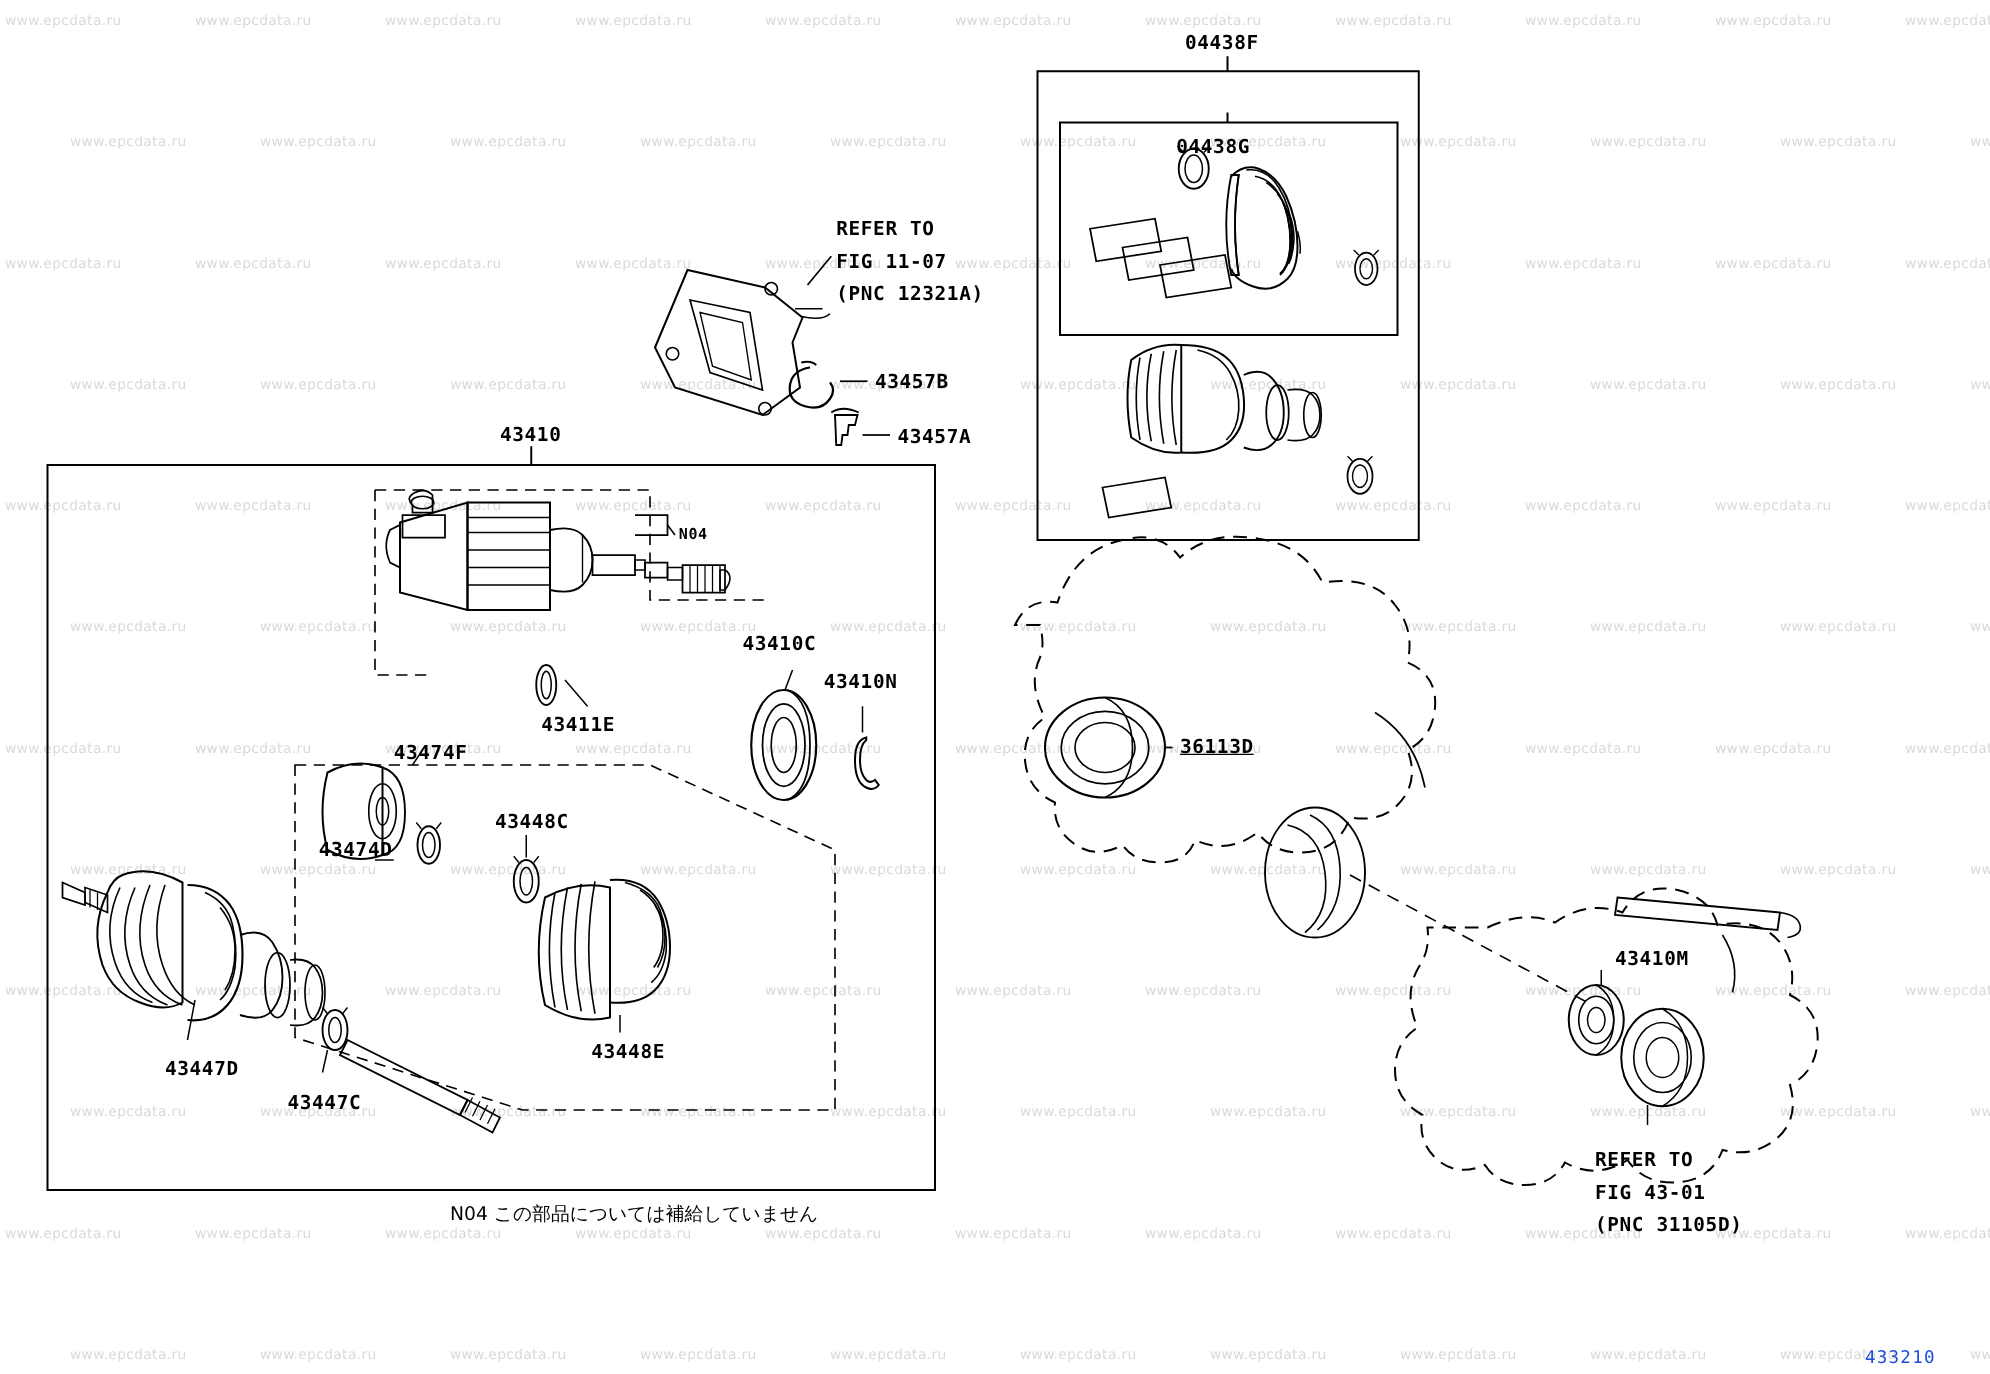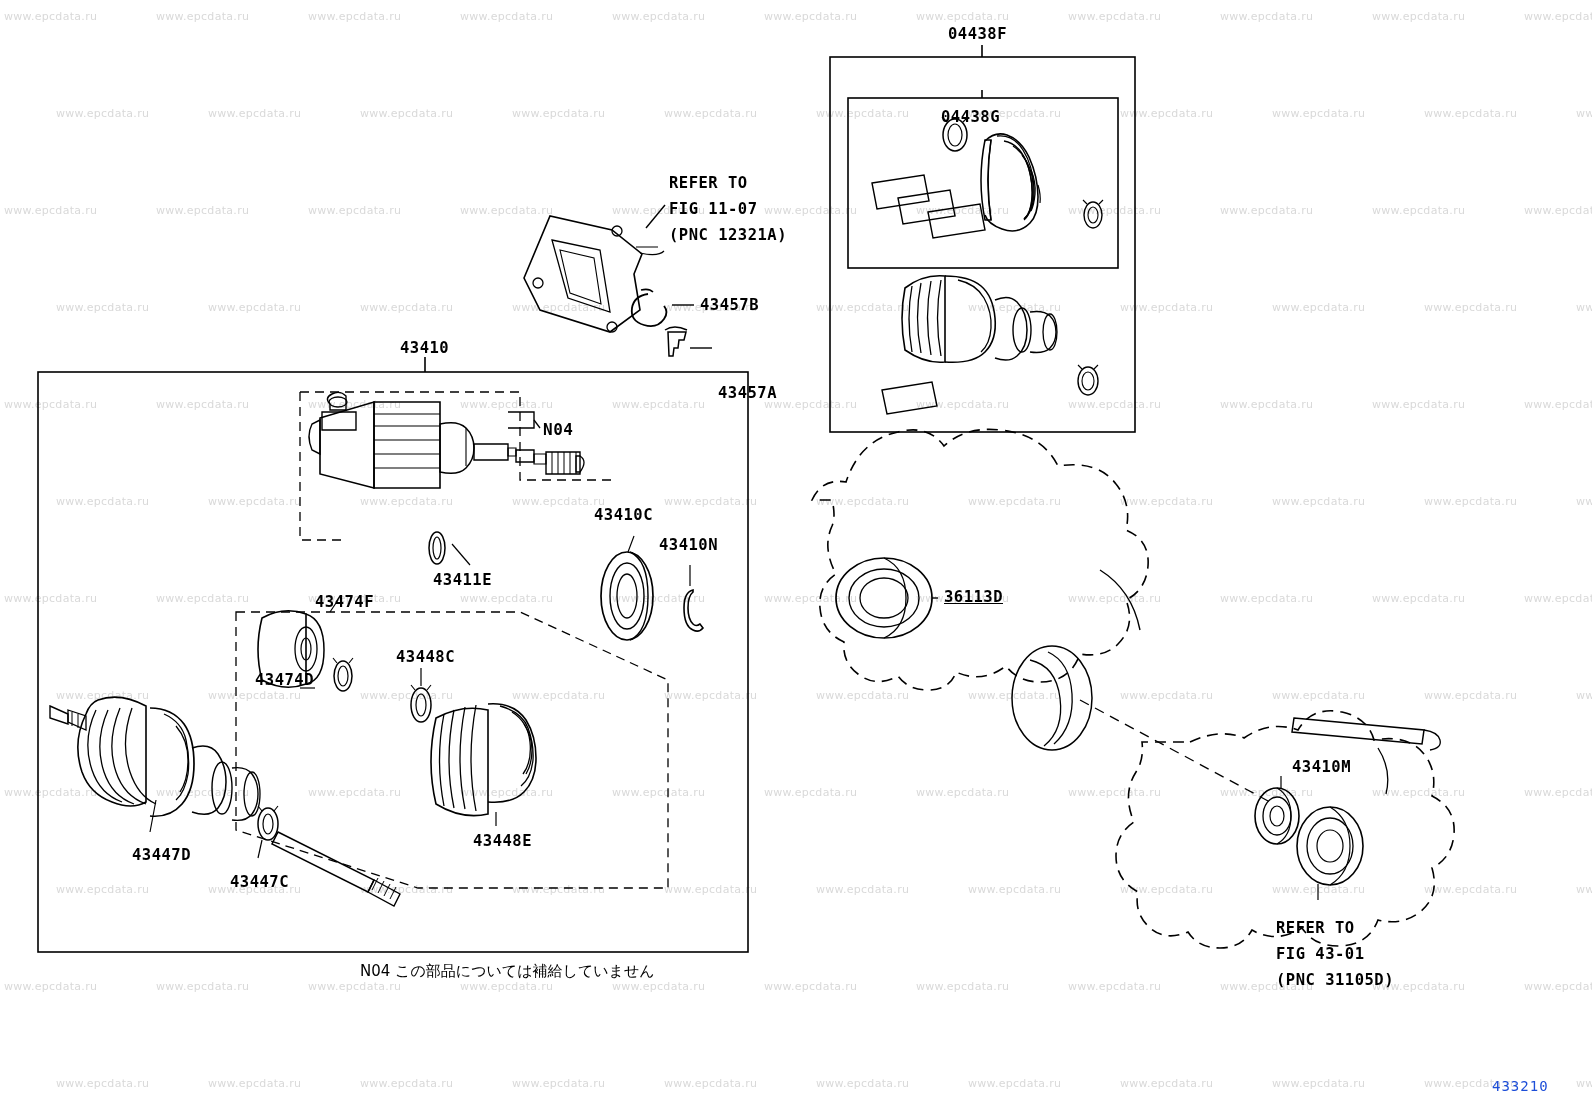--- a/index.html
+++ b/index.html
@@ -26,21 +26,21 @@
   
   .lbl{
     position:absolute;
     font-family:"DejaVu Sans Mono", monospace;
     font-weight:bold;
     font-size:15.5px;
     color:#000;
     white-space:pre;
     letter-spacing:.5px;
   }
-  .lbl.small{font-size:16px;}
+  .lbl.small{font-size:12px;}
   .note{
     position:absolute;
     font-family:"DejaVu Sans", sans-serif;
     font-size:15px;
     color:#000;
     white-space:pre;
     letter-spacing:0px;
   }
   .code{
     position:absolute;
@@ -384,21 +384,21 @@
     <path class="ln" d="M1330 807 q20 12 20 39 q0 27 -20 39" stroke-width="1.2"></path>
     <line class="ln" x1="1318" y1="884" x2="1318" y2="900" stroke-width="1.2"></line>
   </svg>
 
   <div class="lbl" style="left:948px;top:25px;">04438F</div>
   <div class="lbl" style="left:941px;top:67px;margin-top:41px;">04438G</div>
   <div class="lbl" style="left:669px;top:170px;line-height:26px;">REFER TO
 FIG 11-07
 (PNC 12321A)</div>
   <div class="lbl" style="left:700px;top:296px;">43457B</div>
-  <div class="lbl" style="left:718px;top:340px;margin-top:44px;">43457A</div>
+  <div class="lbl" style="left:718px;top:340px;">43457A</div>
   <div class="lbl" style="left:400px;top:339px;">43410</div>
   <div class="lbl small" style="left:543px;top:420px;">N04</div>
   <div class="lbl" style="left:594px;top:506px;">43410C</div>
   <div class="lbl" style="left:659px;top:536px;">43410N</div>
   <div class="lbl" style="left:433px;top:571px;">43411E</div>
   <div class="lbl" style="left:315px;top:593px;">43474F</div>
   <div class="lbl" style="left:396px;top:648px;">43448C</div>
   <div class="lbl" style="left:255px;top:671px;">43474D</div>
   <div class="lbl" style="left:132px;top:846px;">43447D</div>
   <div class="lbl" style="left:230px;top:873px;text-align:center;">43447C</div>

